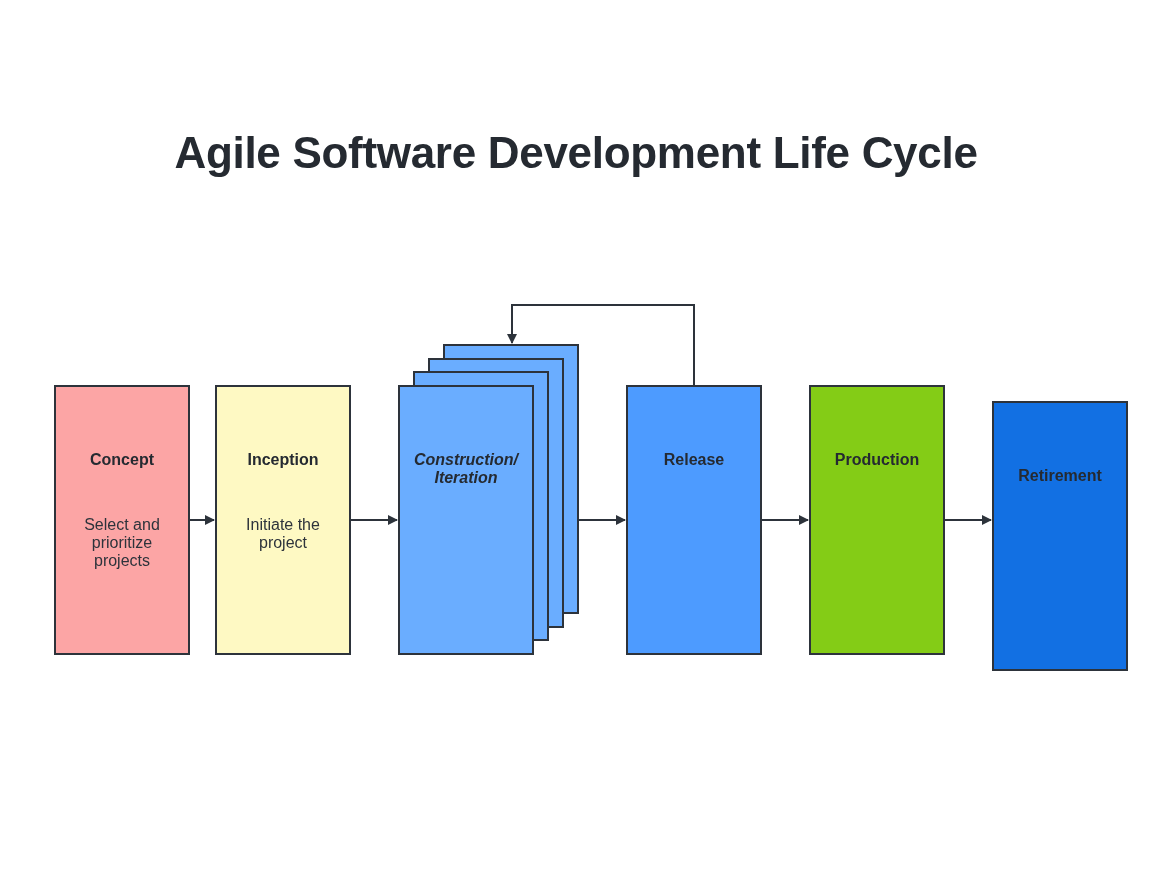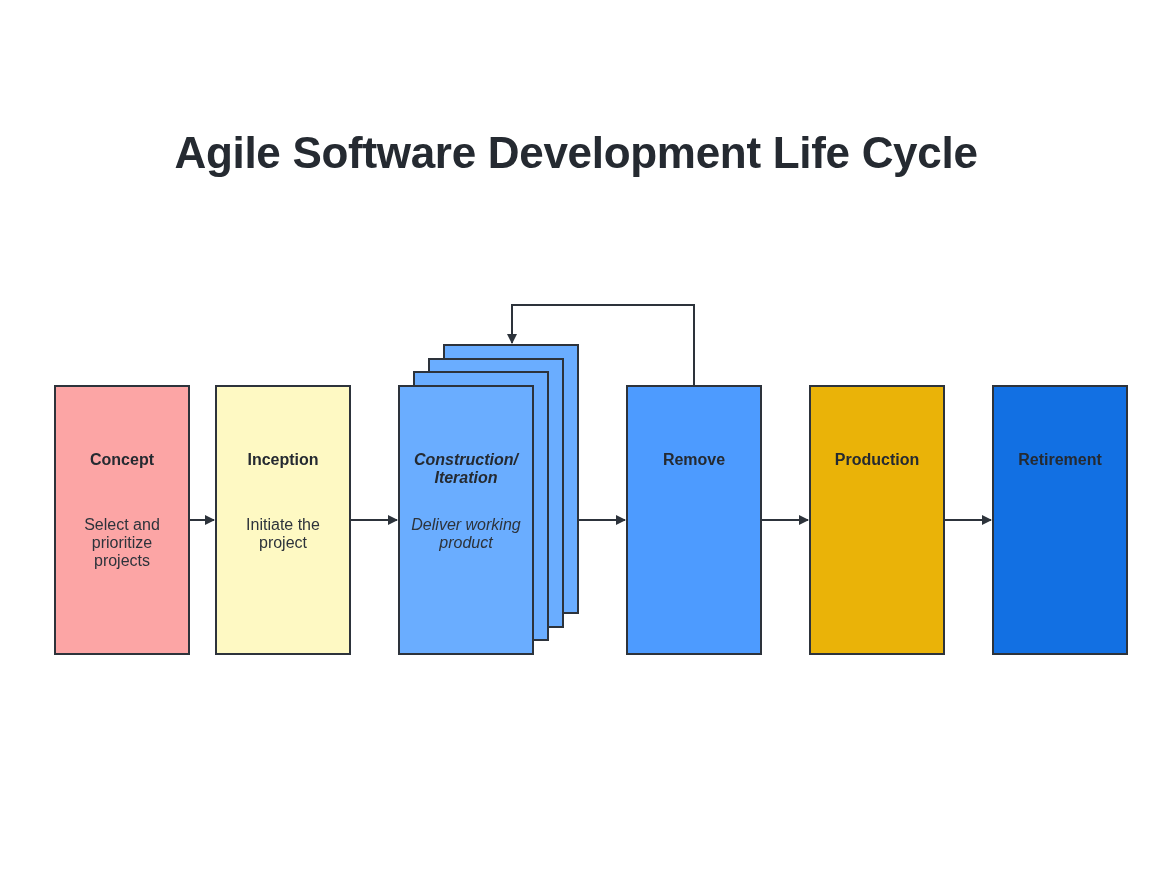--- a/index.html
+++ b/index.html
@@ -40,26 +40,25 @@
 <div class="box" style="left:215px; background:#fef9c3;">
   <div class="label">Inception</div>
   <div class="desc">Initiate the project</div>
 </div>
 
 <div class="stack" style="left:443px; top:344px;"></div>
 <div class="stack" style="left:428px; top:358px;"></div>
 <div class="stack" style="left:413px; top:371px;"></div>
 <div class="box" style="left:398px; background:#6aadff;font-style:italic;">
   <div class="label">Construction/ Iteration</div>
-  <div class="desc">Deliver working product</div>
 </div>
 
 <div class="box" style="left:626px; background:#4d9bff;">
-  <div class="label">Remove</div>
+  <div class="label">Release</div>
 </div>
 
-<div class="box" style="left:809px; background:#eab308;">
+<div class="box" style="left:809px; background:#84cc16;">
   <div class="label">Production</div>
 </div>
 
-<div class="box" style="left:992px; background:#1270e3;">
+<div class="box" style="left:992px; background:#1270e3;margin-top:16px;">
   <div class="label">Retirement</div>
 </div>
 
 </body></html>

